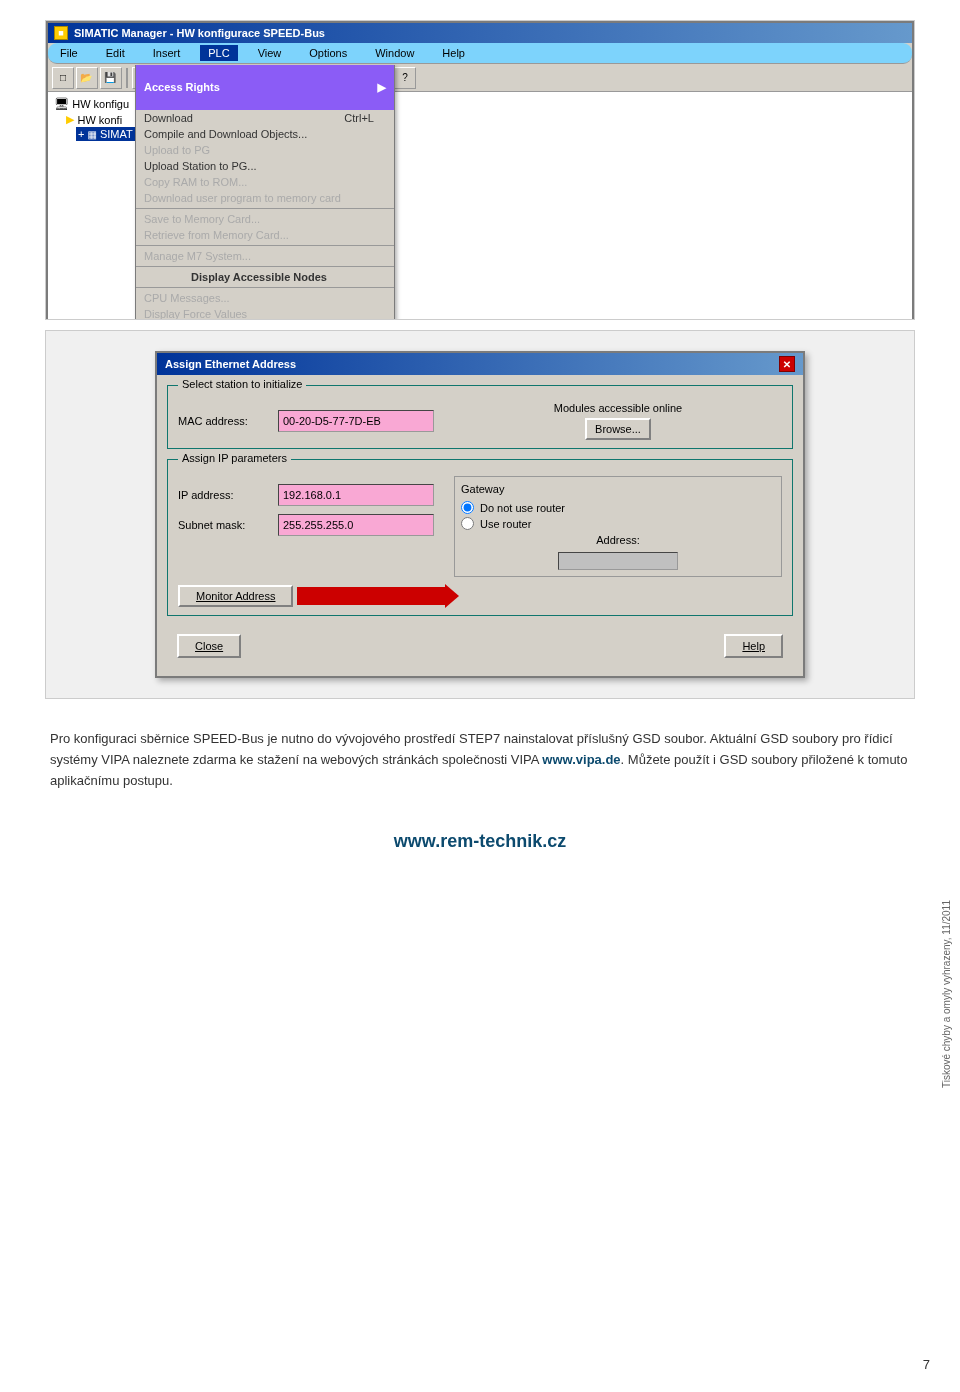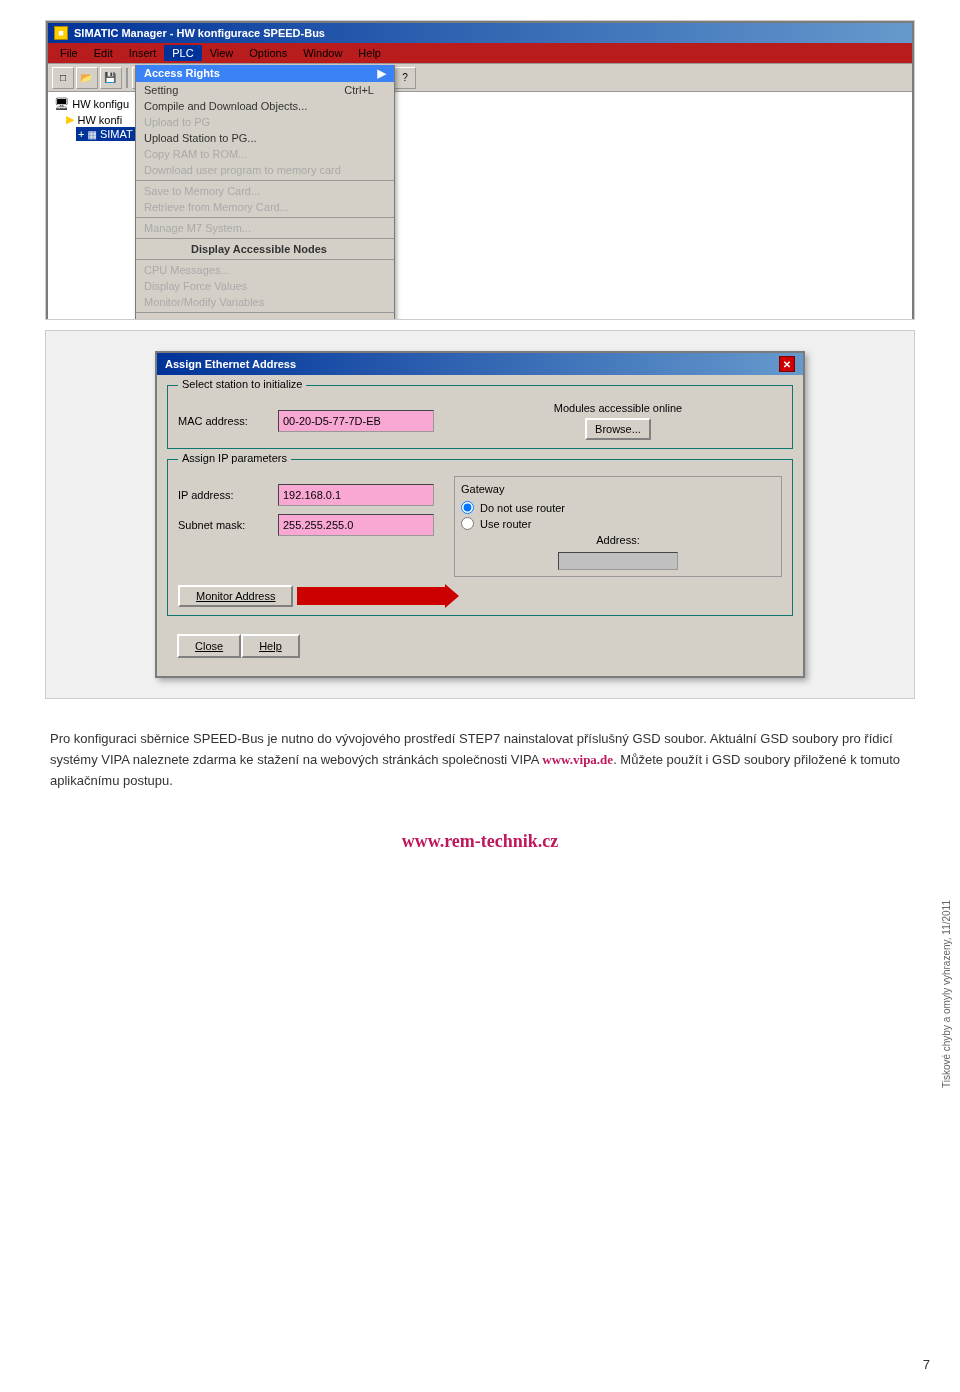--- a/index.html
+++ b/index.html
@@ -54,26 +54,27 @@
       height: 14px;
       background: #ffcc00;
       border: 1px solid #aa8800;
       font-size: 9px;
       display: flex;
       align-items: center;
       justify-content: center;
     }
 
     .simatic-menubar {
-      background: #b91c1c;
-      display: flex;
-      gap: 0;
+      background: #7dd3fc;
+      display: flex;
+      gap: 12px;
       padding: 2px 4px;
       font-size: 11px;
       border-bottom: 1px solid #999;
+      border-radius: 9px;
     }
 
     .menu-item {
       padding: 2px 8px;
       cursor: pointer;
     }
 
     .menu-item.active {
       background: #003399;
       color: white;
@@ -168,23 +169,23 @@
       background: #d4d0c8;
       border: 1px solid #7b7b7b;
       border-top: none;
       z-index: 100;
       min-width: 240px;
       box-shadow: 2px 2px 4px rgba(0,0,0,0.3);
       font-size: 11px;
     }
 
     .dropdown-header {
-      background: #3b82f6;
+      background: #8b5cf6;
       color: white;
-      padding: 2px 8px;
+      padding: 16px 8px;
       font-size: 11px;
       font-weight: bold;
       display: flex;
       justify-content: space-between;
     }
 
     .dropdown-item {
       padding: 2px 20px 2px 8px;
       cursor: pointer;
       color: #333;
@@ -369,20 +370,21 @@
       border-bottom-color: #808080;
       border-right-color: #808080;
       padding: 3px 16px;
       font-size: 11px;
       cursor: pointer;
       text-decoration: underline;
     }
 
     .dialog-footer {
       display: flex;
+      justify-content: space-between;
       padding: 8px 10px;
     }
 
     .footer-btn {
       background: #d4d0c8;
       border: 2px solid;
       border-top-color: #fff;
       border-left-color: #fff;
       border-bottom-color: #808080;
       border-right-color: #808080;
@@ -426,24 +428,23 @@
       font-size: 13px;
       line-height: 1.6;
       color: #333;
     }
 
     .text-section p {
       margin-bottom: 10px;
     }
 
     .link-text {
-      color: #be185d;
+      color: #0c4a6e;
       font-weight: bold;
       text-decoration: none;
-      font-family: Liberation Serif, serif;
     }
 
     
     .side-label {
       position: absolute;
       right: 8px;
       top: 900px;
       writing-mode: vertical-rl;
       transform: rotate(180deg);
       font-size: 10px;
@@ -526,21 +527,21 @@
             <span>Ethernet(1)</span>
           </div>
         </div>
 
         <div class="dropdown-menu" style="left:87px; top:42px; width:260px;">
           <div class="dropdown-header">
             <span>Access Rights</span>
             <span>▶</span>
           </div>
           <div class="dropdown-item">
-            <span>Setting</span>
+            <span>Download</span>
             <span class="shortcut">Ctrl+L</span>
           </div>
           <div class="dropdown-item">
             <span>Compile and Download Objects...</span>
           </div>
           <div class="dropdown-item disabled">
             <span>Upload to PG</span>
           </div>
           <div class="dropdown-item">
             <span>Upload Station to PG...</span>

